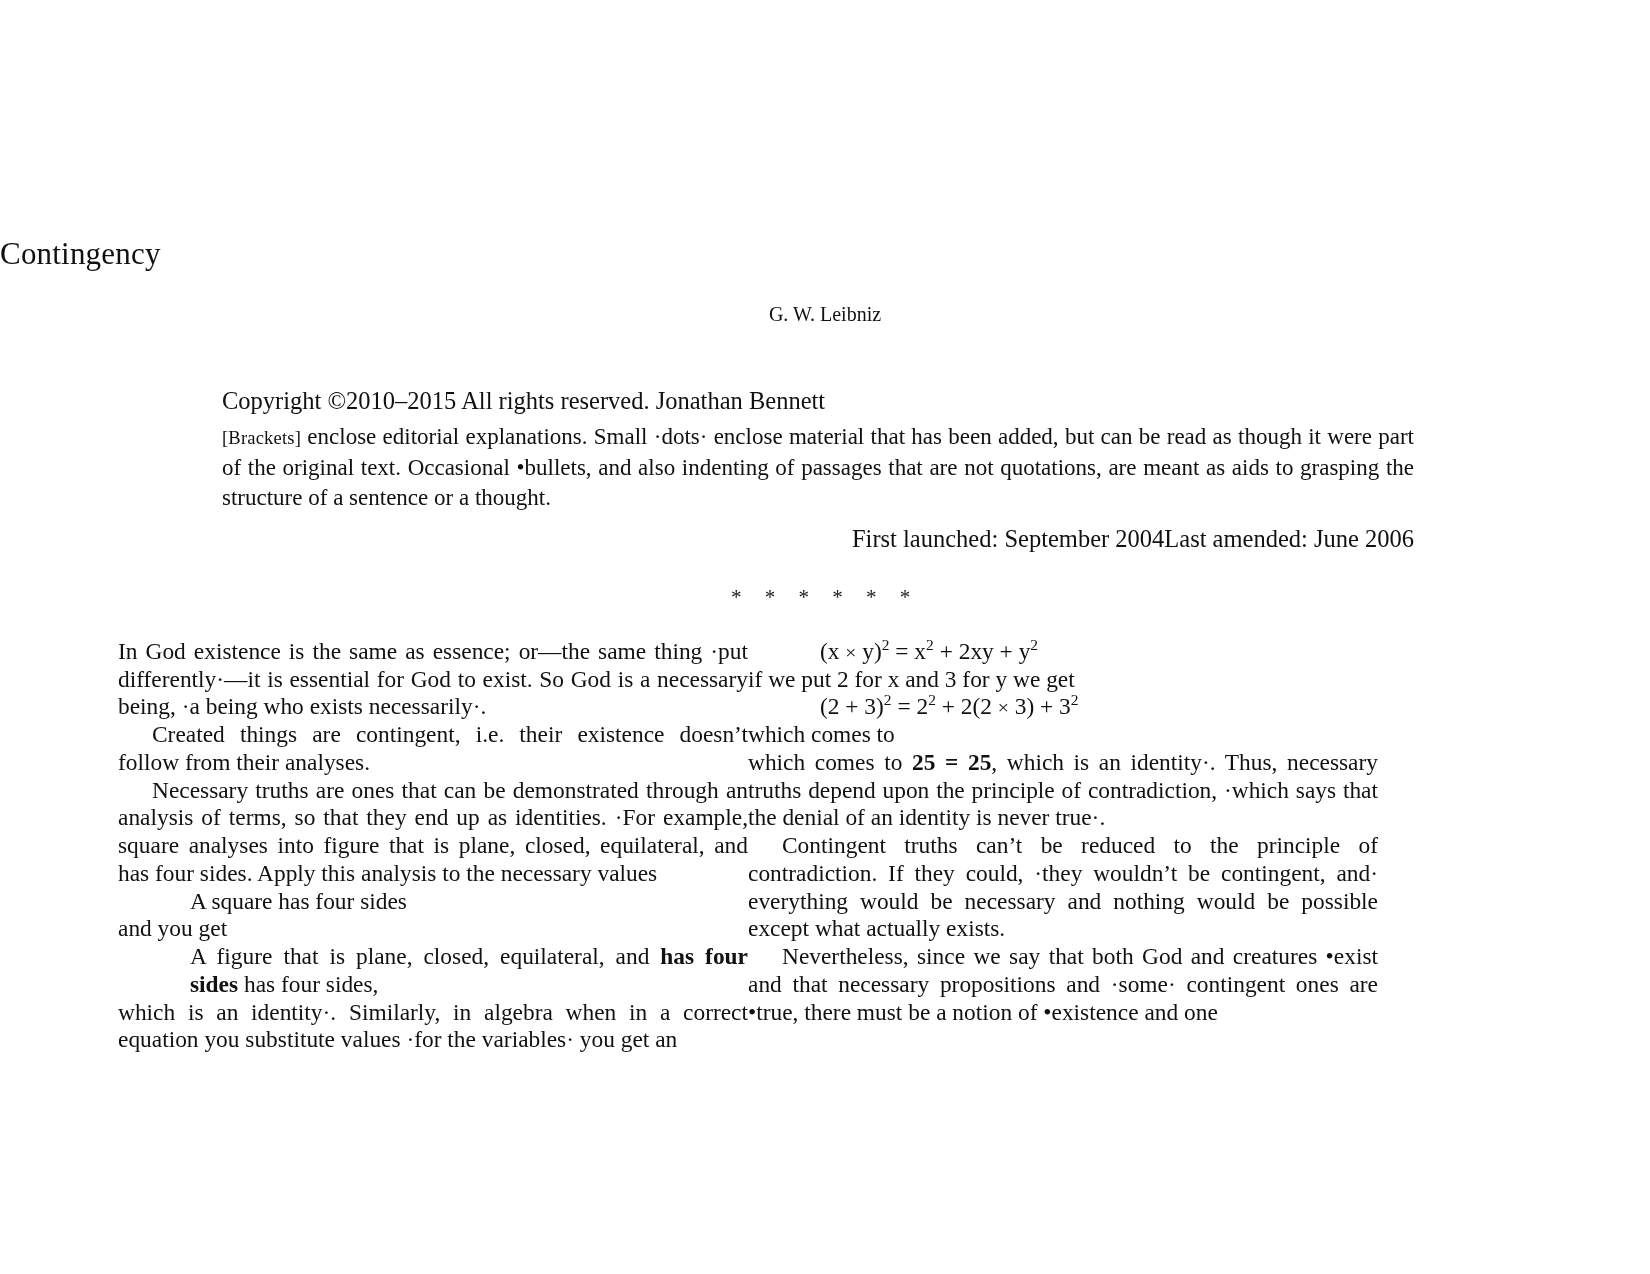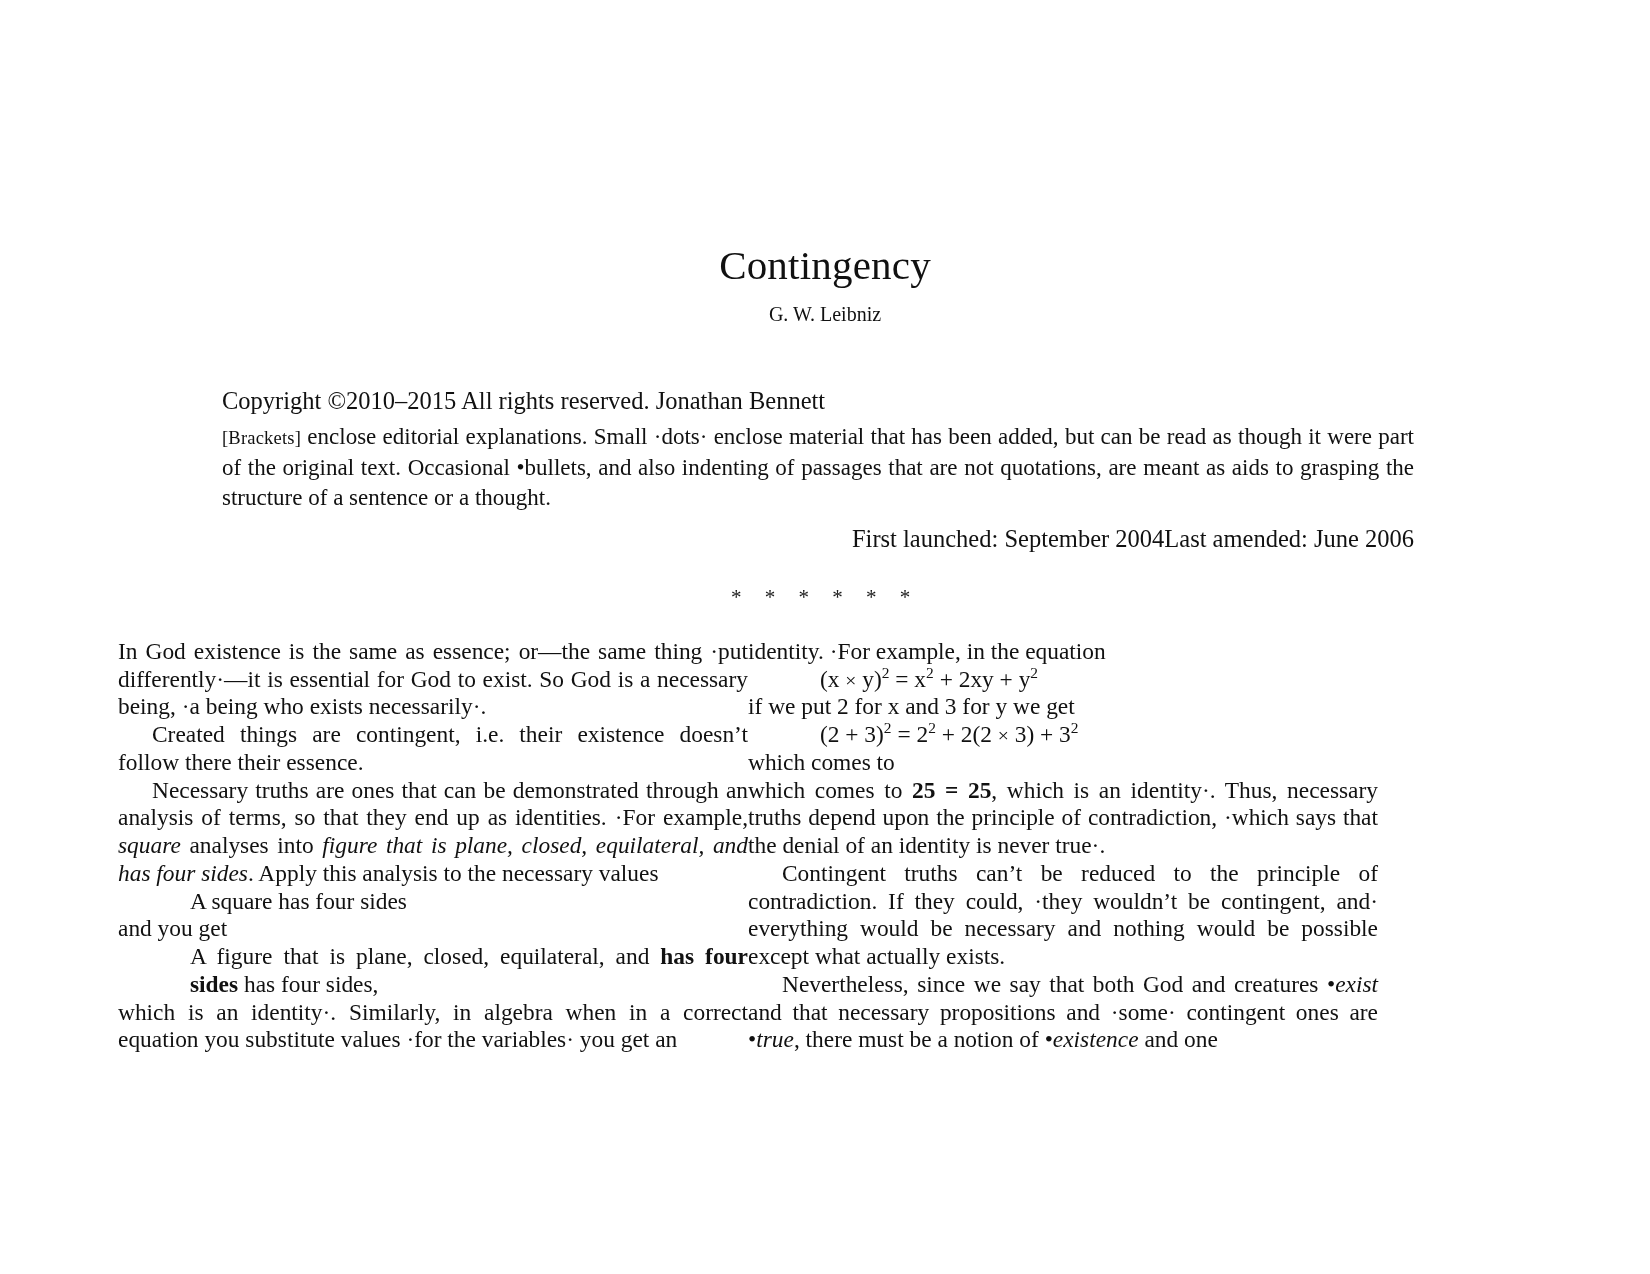--- a/index.html
+++ b/index.html
@@ -22,22 +22,21 @@
     height: 1274px;
     box-sizing: border-box;
   }
 
   
   .title {
     position: absolute;
     top: 216px;
     left: 0;
     width: 1650px;
-    text-align: center;
-    font-size: 41px;
+    font-size: 31px;
     line-height: 1.1;
     letter-spacing: 0.2px;
     font-weight: normal;
   }
   .author {
     position: absolute;
     top: 303px;
     left: 0;
     width: 1650px;
     text-align: center;
@@ -119,21 +118,21 @@
     padding-left: 72px;
     text-align: justify;
   }
   .eq {
     margin: 0;
     text-indent: 0;
     padding-left: 72px;
     text-align: left;
     white-space: nowrap;
   }
-  .it { font-style: italic; }
+  .it { }
   .bd { font-weight: bold; }
   sup {
     font-size: 0.66em;
     line-height: 0;
     vertical-align: super;
   }
   .times { font-size: 0.84em; }
 </style>
 </head>
 <body>
@@ -155,35 +154,34 @@
     </div>
   </div>
 
   <div class="divider">* * * * * *</div>
 
   <div class="columns">
 
     <div class="col">
       <p class="flush">In God existence is the same as essence; or—the same thing ·put differently·—it is essential for God to exist. So God is a necessary being, ·a being who exists necessarily·.</p>
 
-      <p class="indent">Created things are contingent, i.e. their existence doesn’t follow there their essence.</p>
+      <p class="indent">Created things are contingent, i.e. their existence doesn’t follow from their analyses.</p>
 
       <p class="indent"><span>Necessary truths are ones that can be demonstrated through an analysis of terms, so that they end up as identities.  ·For example, </span><span class="it">square</span><span> analyses into </span><span class="it">figure that is plane, closed, equilateral, and has four sides</span><span>.  Apply this analysis to the necessary values</span></p>
 
       <p class="quote">A square has four sides</p>
 
       <p class="flush">and you get</p>
 
       <p class="quote"><span>A figure that is plane, closed, equilateral, and </span><span class="bd">has four sides</span><span> has four sides,</span></p>
 
       <p class="flush">which is an identity·. Similarly, in algebra when in a correct equation you substitute values ·for the variables· you get an</p>
     </div>
 
     <div class="col">
-      <p class="flush">identity.  ·For example, in the equation</p>
 
       <p class="eq"><span>(x </span><span class="times">×</span><span> y)</span><sup>2</sup><span> = x</span><sup>2</sup><span> + 2xy + y</span><sup>2</sup></p>
 
       <p class="flush">if we put 2 for x and 3 for y we get</p>
 
       <p class="eq"><span>(2 + 3)</span><sup>2</sup><span> = 2</span><sup>2</sup><span> + 2(2 </span><span class="times">×</span><span> 3) + 3</span><sup>2</sup></p>
 
       <p class="flush">which comes to</p>
 
 

